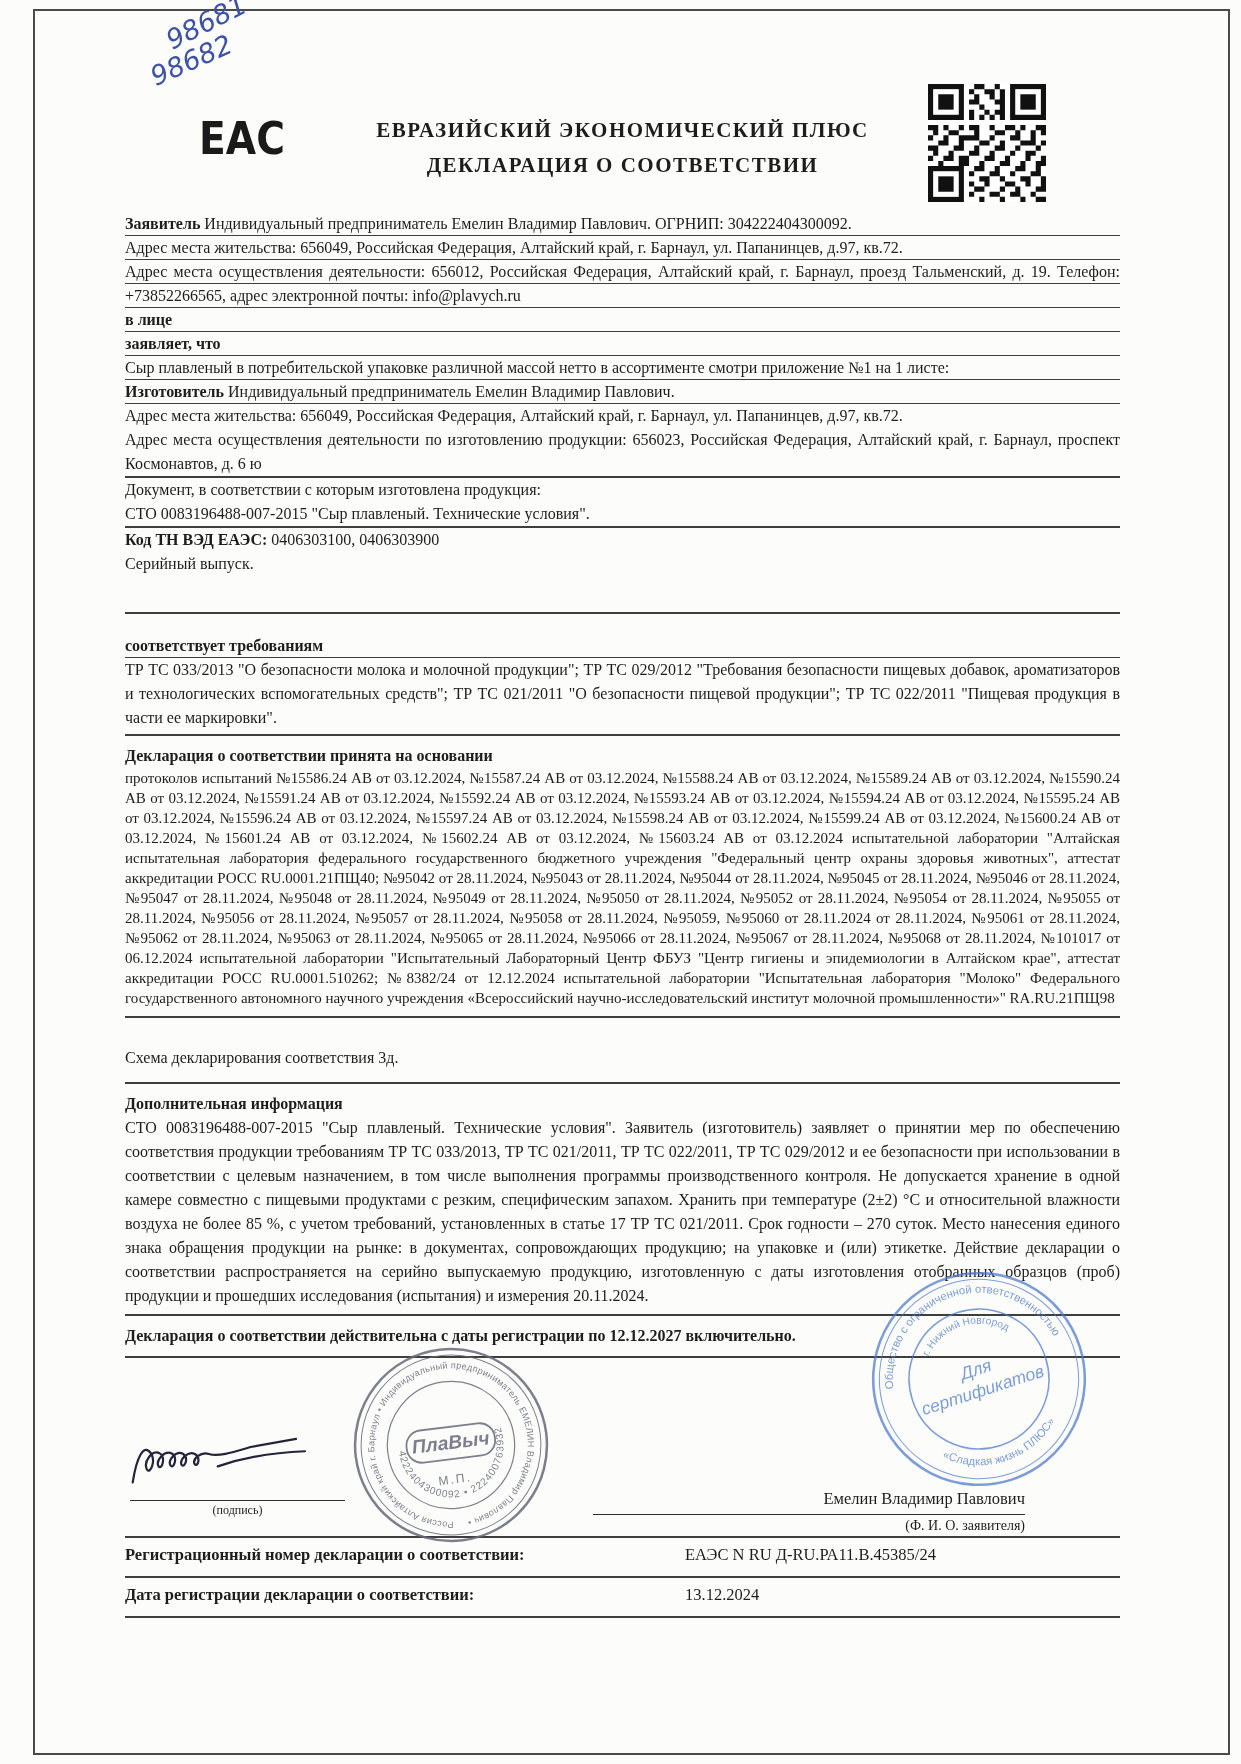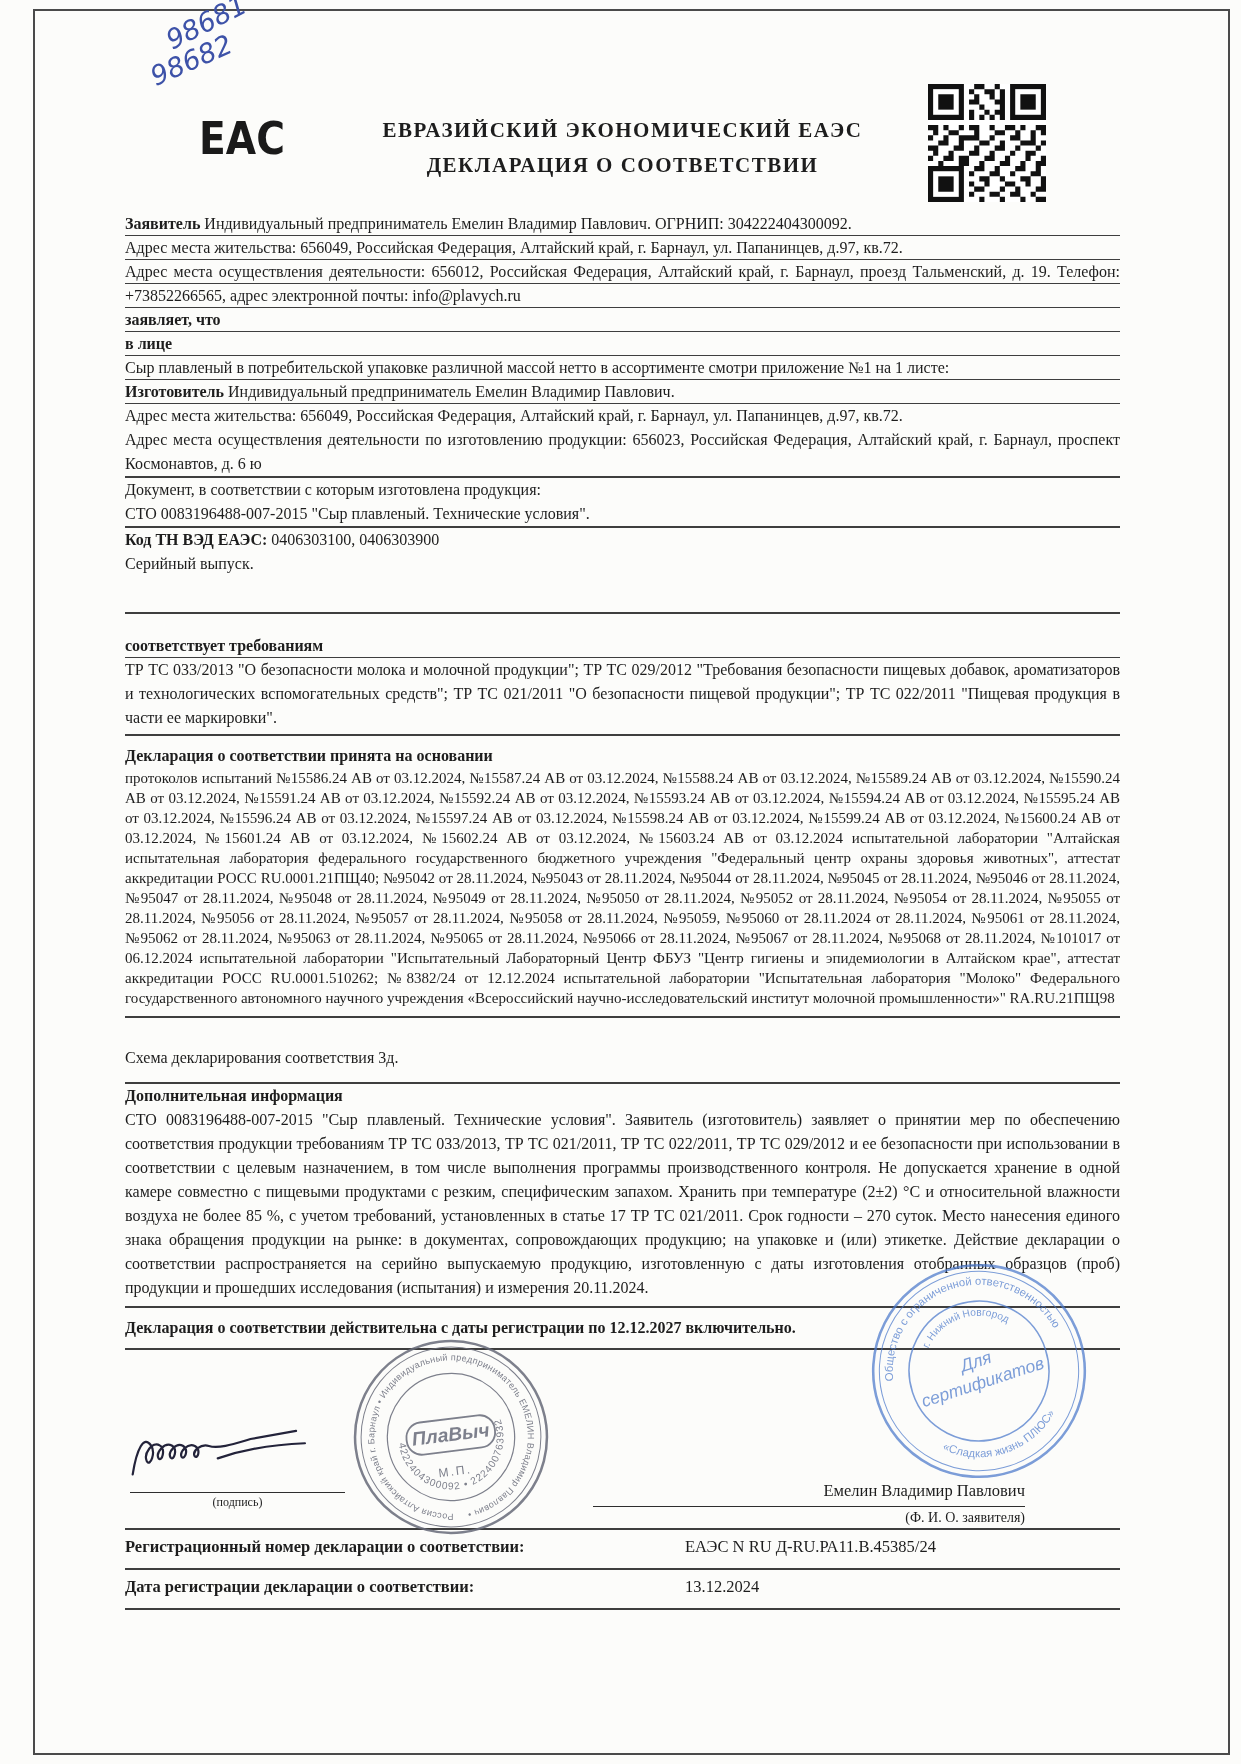--- a/index.html
+++ b/index.html
@@ -17,21 +17,21 @@
   .content{position:absolute;left:125px;top:0;width:995px;}
   .hdr{padding-top:118px;height:212px;box-sizing:border-box;text-align:center;}
   .t1,.t2{font-size:21px;font-weight:bold;letter-spacing:1.5px;}
   .t2{margin-top:10px;}
   p{margin:0;line-height:24px;}
   .ruled{line-height:24px;background-image:repeating-linear-gradient(to bottom,transparent 0,transparent 23px,#3e3e3e 23px,#3e3e3e 24px);}
   .jst{text-align:justify;}
   .sep{border-bottom:2px solid #3e3e3e;}
   .b{font-weight:bold;}
   .basis-text p{font-size:15px;line-height:20px;}
-  .mt6{margin-top:20px}.mt8{margin-top:8px}.mt10{margin-top:0}.mt14{margin-top:28px}
+  .mt6{margin-top:20px}.mt8{margin-top:8px}.mt10{margin-top:8px}.mt14{margin-top:28px}
   .pb4{padding-bottom:4px}.pb6{padding-bottom:6px}.pb8{padding-bottom:8px}
   .pb12{padding-bottom:12px}.pb20{padding-bottom:36px}
   
   .sig-area{position:relative;height:178px;border-bottom:2px solid #3e3e3e;}
   .sig-svg{position:absolute;left:0;top:58px;width:195px;height:78px;transform:rotate(-4deg);}
   .round-stamp{position:absolute;left:225px;top:-14px;width:202px;height:202px;transform:rotate(-7deg);opacity:.85;}
   .blue-stamp{position:absolute;right:28px;top:-92px;width:226px;height:226px;transform:rotate(-18deg);opacity:.72;}
   .sig-caption{position:absolute;left:5px;bottom:18px;width:215px;border-top:1.5px solid #2e2e2e;
                text-align:center;font-size:12px;padding-top:2px;}
   .fio{position:absolute;left:468px;bottom:2px;width:432px;text-align:right;font-size:14px;}
@@ -69,29 +69,29 @@
     <g fill="#111111">
       <path d="M10 10h15v15H10z"></path>
         <path d="M90 10h15v15H90z"></path>
         <path d="M10 90h15v15H10z"></path>
       <path d="M45 0h10v5h-10zM65 0h5v5h-5zM40 5h5v5h-5zM55 5h10v5h-10zM70 5h5v5h-5zM45 10h5v5h-5zM60 10h5v5h-5zM70 10h5v5h-5zM40 15h10v5h-10zM65 15h10v5h-10zM50 20h5v5h-5zM70 20h5v5h-5zM40 25h5v5h-5zM55 25h5v5h-5zM65 25h10v5h-10zM40 30h5v5h-5zM50 30h5v5h-5zM60 30h5v5h-5zM70 30h5v5h-5zM30 40h5v5h-5zM30 50h5v5h-5zM30 60h5v5h-5zM30 70h5v5h-5zM0 40h10v5h-10zM15 40h5v5h-5zM40 40h10v5h-10zM60 40h5v5h-5zM75 40h10v5h-10zM90 40h5v5h-5zM105 40h10v5h-10zM5 45h5v5h-5zM20 45h10v5h-10zM45 45h5v5h-5zM65 45h10v5h-10zM85 45h5v5h-5zM100 45h5v5h-5zM110 45h5v5h-5zM0 50h5v5h-5zM15 50h5v5h-5zM35 50h15v5h-15zM60 50h5v5h-5zM80 50h10v5h-10zM100 50h5v5h-5zM10 55h10v5h-10zM30 55h5v5h-5zM50 55h10v5h-10zM70 55h5v5h-5zM90 55h15v5h-15zM110 55h5v5h-5zM0 60h10v5h-10zM25 60h5v5h-5zM45 60h5v5h-5zM65 60h10v5h-10zM85 60h5v5h-5zM105 60h5v5h-5zM5 65h5v5h-5zM20 65h5v5h-5zM40 65h10v5h-10zM60 65h5v5h-5zM80 65h5v5h-5zM95 65h10v5h-10zM0 70h5v5h-5zM15 70h10v5h-10zM35 70h5v5h-5zM55 70h10v5h-10zM75 70h5v5h-5zM95 70h5v5h-5zM110 70h5v5h-5zM10 75h5v5h-5zM30 75h10v5h-10zM50 75h5v5h-5zM70 75h10v5h-10zM90 75h5v5h-5zM105 75h10v5h-10zM45 80h10v5h-10zM65 80h5v5h-5zM85 80h10v5h-10zM105 80h5v5h-5zM40 85h5v5h-5zM60 85h10v5h-10zM80 85h5v5h-5zM100 85h10v5h-10zM50 90h10v5h-10zM70 90h5v5h-5zM90 90h10v5h-10zM110 90h5v5h-5zM40 95h5v5h-5zM55 95h5v5h-5zM75 95h10v5h-10zM95 95h5v5h-5zM110 95h5v5h-5zM45 100h10v5h-10zM70 100h5v5h-5zM85 100h5v5h-5zM105 100h10v5h-10zM40 105h5v5h-5zM60 105h10v5h-10zM80 105h10v5h-10zM100 105h5v5h-5zM50 110h5v5h-5zM70 110h5v5h-5zM90 110h5v5h-5zM105 110h10v5h-10z"></path>
     </g>
   </svg>
 
   <div class="content">
     <div class="hdr">
-      <div class="t1">ЕВРАЗИЙСКИЙ ЭКОНОМИЧЕСКИЙ ЕАЭС</div>
+      <div class="t1">ЕВРАЗИЙСКИЙ ЭКОНОМИЧЕСКИЙ ПЛЮС</div>
       <div class="t2">ДЕКЛАРАЦИЯ О СООТВЕТСТВИИ</div>
     </div>
 
     <p class="ruled"><span class="b">Заявитель</span> <span>Индивидуальный предприниматель Емелин Владимир Павлович. ОГРНИП: 304222404300092.</span></p>
     <p class="ruled">Адрес места жительства: 656049, Российская Федерация, Алтайский край, г. Барнаул, ул. Папанинцев, д.97, кв.72.</p>
     <p class="ruled jst">Адрес места осуществления деятельности: 656012, Российская Федерация, Алтайский край, г. Барнаул, проезд Тальменский, д. 19. Телефон: +73852266565, адрес электронной почты: info@plavych.ru</p>
+    <p class="ruled b">в лице</p>
     <p class="ruled b">заявляет, что</p>
-    <p class="ruled b">в лице</p>
     <p class="ruled">Сыр плавленый в потребительской упаковке различной массой нетто в ассортименте смотри приложение №1 на 1 листе:</p>
     <p class="ruled"><span class="b">Изготовитель</span> <span>Индивидуальный предприниматель Емелин Владимир Павлович.</span></p>
 
     <div class="sep">
       <p>Адрес места жительства: 656049, Российская Федерация, Алтайский край, г. Барнаул, ул. Папанинцев, д.97, кв.72.</p>
       <p class="jst">Адрес места осуществления деятельности по изготовлению продукции: 656023, Российская Федерация, Алтайский край, г. Барнаул, проспект Космонавтов, д. 6 ю</p>
     </div>
 
     <div class="sep">
       <p>Документ, в соответствии с которым изготовлена продукция:</p>

